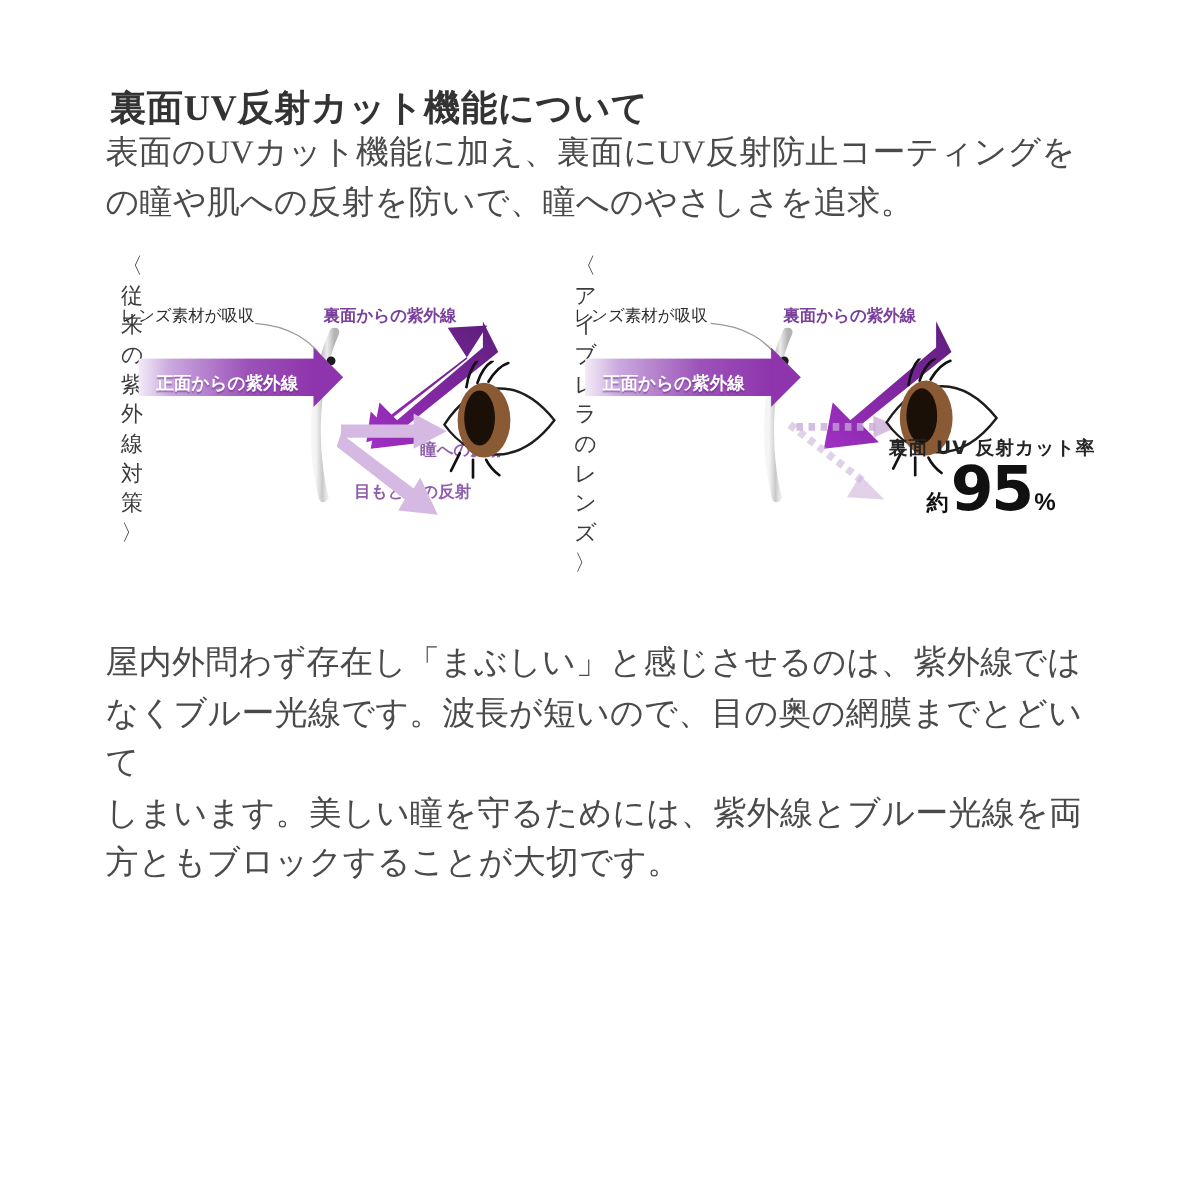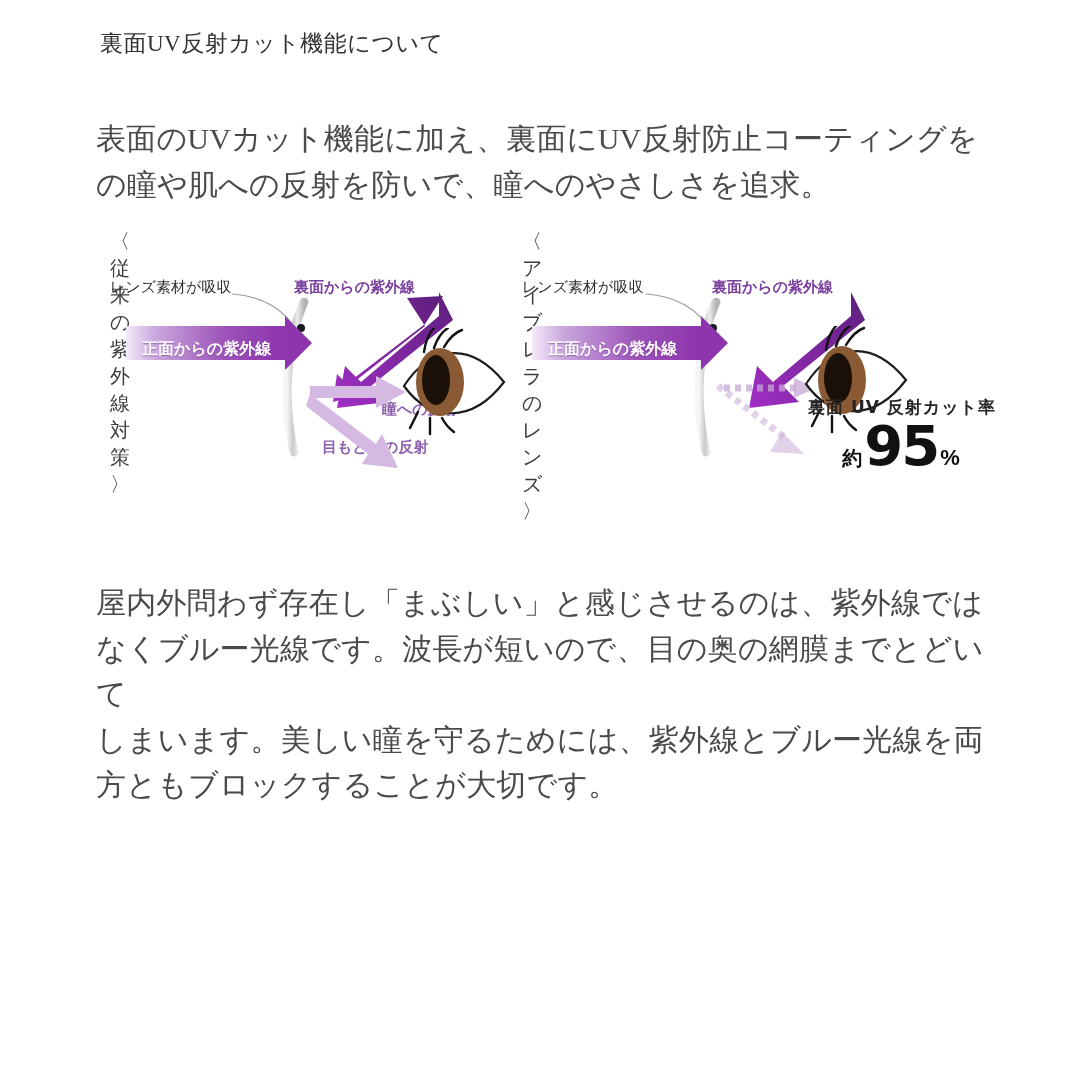--- a/index.html
+++ b/index.html
@@ -9,24 +9,25 @@
     font-family:"Liberation Sans","DejaVu Sans",sans-serif;
     color:#3a3a3a;
     overflow:hidden;
     position:relative;
   }
   .page{position:relative;width:1080px;height:1080px;}
 
   
   .section-head{
     font-family:"Liberation Serif","DejaVu Serif",serif;
-    font-weight:normal;
-    font-size:23px;
+    font-weight:bold;
+    font-size:33px;
     color:#333333;
     letter-spacing:.5px;
+    margin-top:48px;
   }
   .body-copy{
     font-family:"Liberation Serif","DejaVu Serif",serif;
     font-size:30px;
     line-height:1.52;
     color:#4a4a4a;
     letter-spacing:.2px;
   }
 
   

